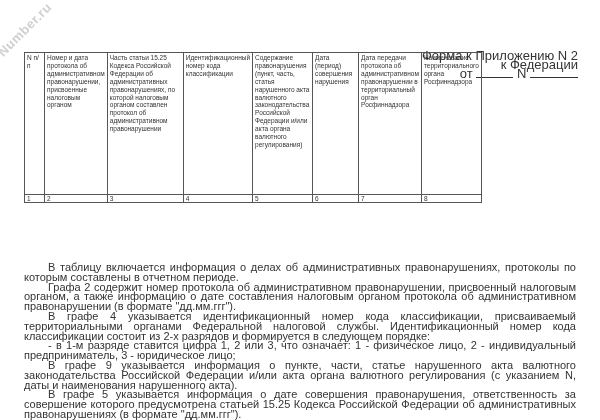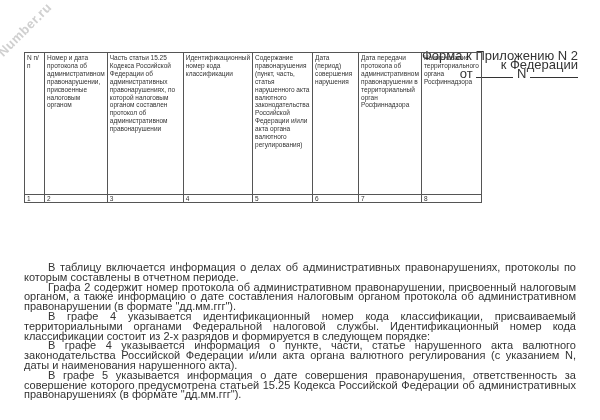--- a/index.html
+++ b/index.html
@@ -67,15 +67,16 @@
     <td>7</td>
     <td>8</td>
   </tr>
 </tbody>
   </table>
 
 <div class="text">
   <p>В таблицу включается информация о делах об административных правонарушениях, протоколы по которым составлены в отчетном периоде.</p>
   <p>Графа 2 содержит номер протокола об административном правонарушении, присвоенный налоговым органом, а также информацию о дате составления налоговым органом протокола об административном правонарушении (в формате "дд.мм.ггг").</p>
   <p>В графе 4 указывается идентификационный номер кода классификации, присваиваемый территориальными органами Федеральной налоговой службы. Идентификационный номер кода классификации состоит из 2-х разрядов и формируется в следующем порядке:</p>
-  <p>В графе 4 указывается информация о пункте, части, статье нарушенного акта валютного законодательства Российской Федерации и/или акта органа валютного регулирования (с указанием N, даты и наименования нарушенного акта).</p>
+  <p class="li">- в 1-м разряде ставится цифра 1, 2 или 3, что означает: 1 - физическое лицо, 2 - индивидуальный предприниматель, 3 - юридическое лицо;</p>
+  <p>В графе 9 указывается информация о пункте, части, статье нарушенного акта валютного законодательства Российской Федерации и/или акта органа валютного регулирования (с указанием N, даты и наименования нарушенного акта).</p>
   <p>В графе 5 указывается информация о дате совершения правонарушения, ответственность за совершение которого предусмотрена статьей 15.25 Кодекса Российской Федерации об административных правонарушениях (в формате "дд.мм.ггг").</p>
 </div>
 
 </body></html>

